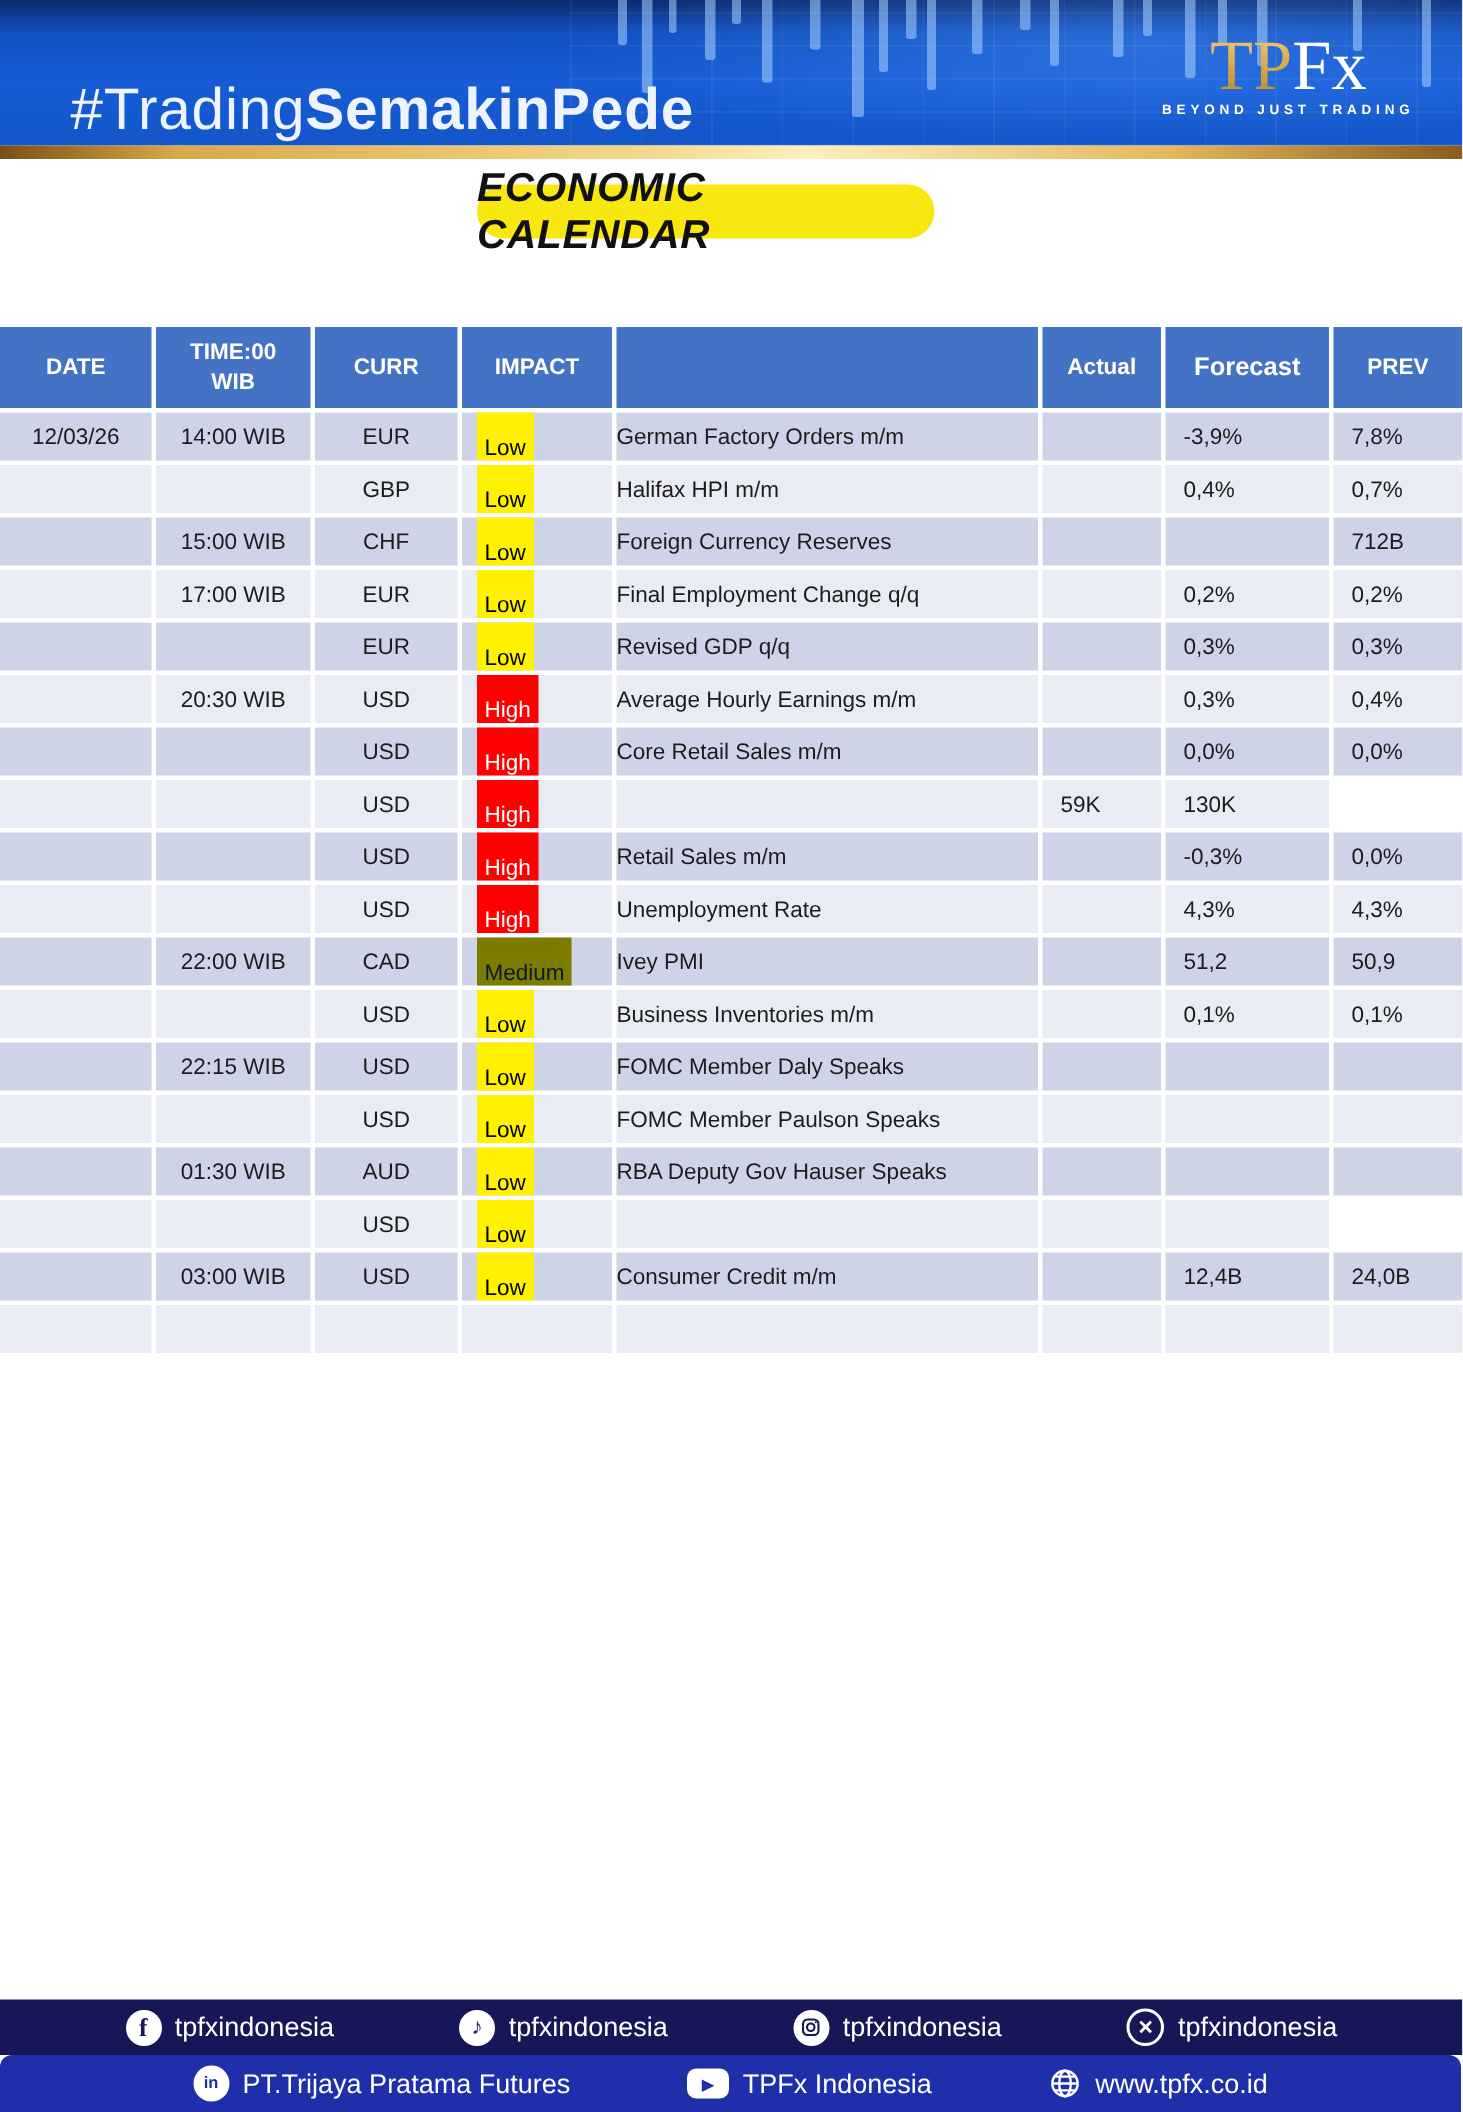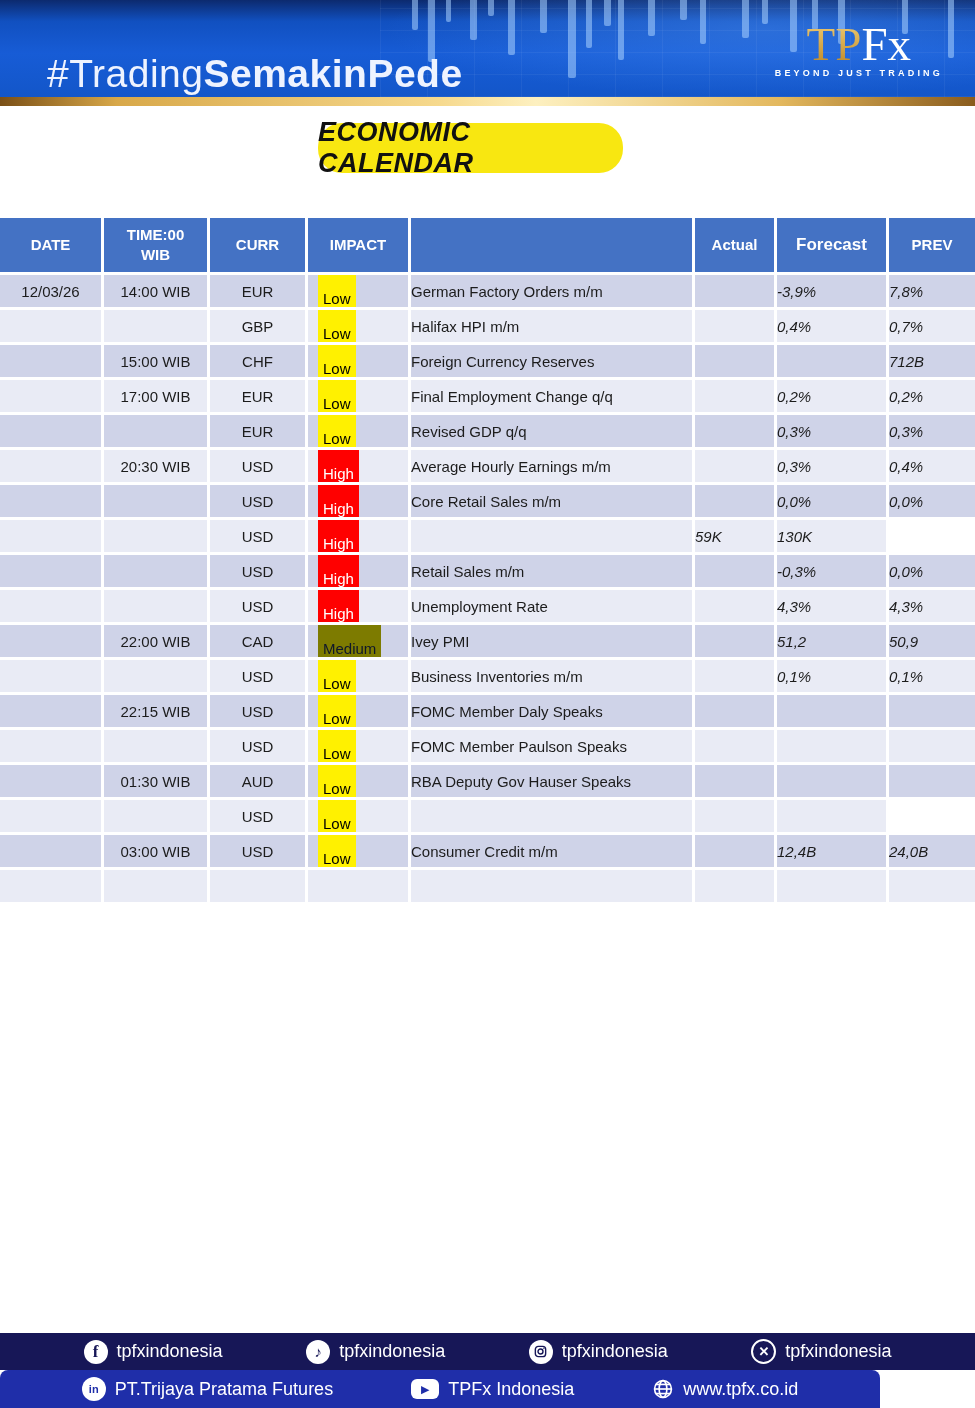--- a/index.html
+++ b/index.html
@@ -20,44 +20,44 @@
   .hashtag{position:absolute;left:47px;top:52px;font-size:39px;color:#eef3ff;letter-spacing:.5px;}
   .hashtag .light{font-weight:400;}
   .hashtag .bold{font-weight:800;}
   .logo{position:absolute;right:32px;top:22px;text-align:center;}
   .logo-word{font-family:"Liberation Serif",serif;font-size:47px;line-height:44px;font-weight:400;}
   .logo-tp{color:#d8a838;background:linear-gradient(180deg,#f3d07a,#b9821f);-webkit-background-clip:text;background-clip:text;-webkit-text-fill-color:transparent;}
   .logo-fx{color:#ffffff;}
   .logo-tag{margin-top:2px;font-size:9px;font-weight:700;letter-spacing:3.2px;color:#ffffff;}
 
   
-  .title-badge{position:absolute;left:318px;top:123px;width:305px;height:50px;border-radius:24px;
+  .title-badge{position:absolute;left:318px;top:123px;width:305px;height:36px;border-radius:24px;
           background:#f8e711;display:flex;align-items:center;justify-content:center;}
   .title-badge span{font-size:27px;font-weight:800;font-style:italic;color:#111111;letter-spacing:.5px;}
 
   
   .cal-table{position:absolute;left:0;top:218px;width:975px;}
   :root{--cols:101px 103px 95px 100px 281px 79px 109px 86px;}
   .t-row{display:grid;grid-template-columns:var(--cols);column-gap:3px;margin-bottom:3px;}
   .t-head .t-cell{background:#4472c4;color:#ffffff;font-weight:700;font-size:15px;height:54px;
           display:flex;align-items:center;justify-content:center;text-align:center;white-space:pre-line;line-height:1.35;}
   .t-head .h-forecast{font-size:17px;}
   .t-cell{height:32px;display:flex;align-items:center;font-size:15px;color:#1c1c1c;overflow:hidden;}
   .t-row.odd .t-cell{background:#cfd3e8;}
   .t-row.even .t-cell{background:#e9ebf5;}
   .c-center{justify-content:center;}
   .c-left{justify-content:flex-start;}
-  .c-val{justify-content:flex-start;padding-left:0;font-style:italic;}
+  .c-val{justify-content:flex-start;padding-left:12px;}
   .c-impact{justify-content:flex-start;padding-left:10px;}
   .impact-badge{display:inline-block;padding:18px 5px 3px 5px;font-size:15px;line-height:17px;}
 
   
   .footer{position:absolute;left:0;bottom:0;width:975px;}
   .foot-row1{width:975px;height:37px;background:#171757;display:flex;align-items:center;justify-content:space-evenly;}
-  .foot-row2{width:880px;height:38px;background:#1f2ea9;border-radius:8px 8px 0 0;
+  .foot-row2{width:974px;height:38px;background:#1f2ea9;border-radius:8px 8px 0 0;
              display:flex;justify-content:center;gap:78px;}
   .soc-item{display:flex;align-items:center;gap:9px;color:#ffffff;font-size:18px;font-weight:500;}
   .soc-circ{width:24px;height:24px;border-radius:50%;background:#ffffff;color:#171757;
             display:flex;align-items:center;justify-content:center;font-weight:800;font-size:15px;}
   .soc-circ.serif{font-family:"Liberation Serif",serif;font-size:17px;}
   .soc-circ.outline{background:transparent;border:2px solid #ffffff;color:#ffffff;width:21px;height:21px;font-size:13px;}
   .soc-circ.small-text{font-size:11px;}
   .yt-rect{width:28px;height:20px;border-radius:6px;background:#ffffff;color:#1f2ea9;
            display:flex;align-items:center;justify-content:center;font-size:11px;}
   .icon-svg{display:block;}

